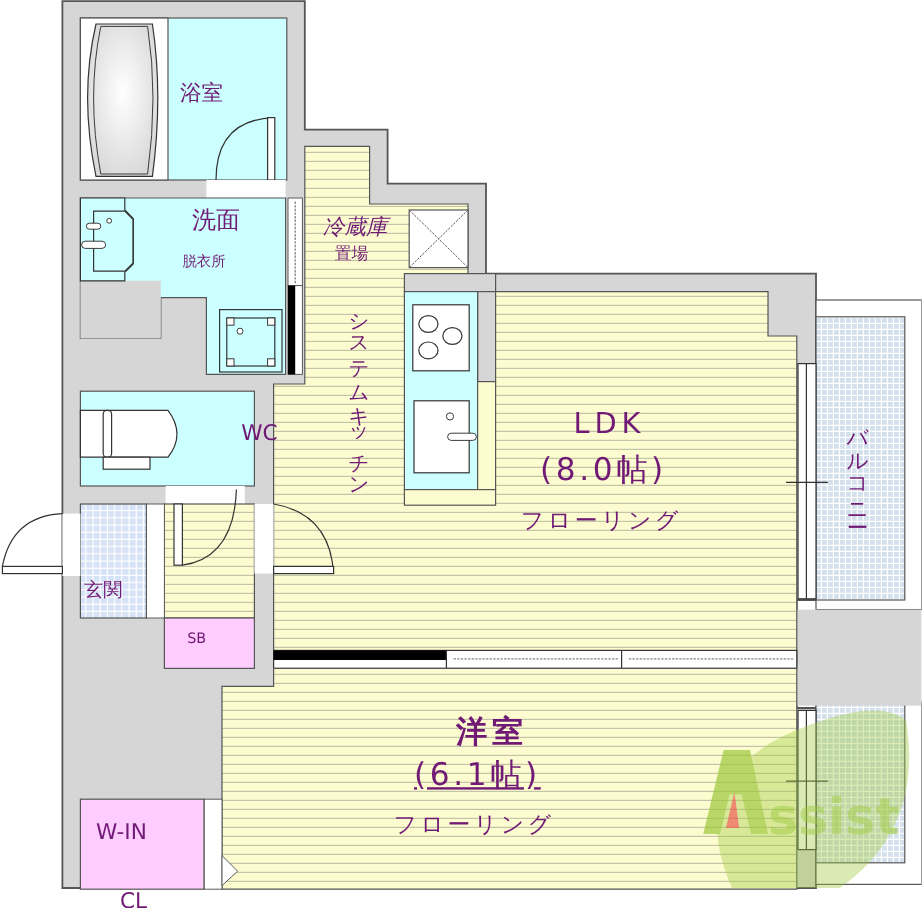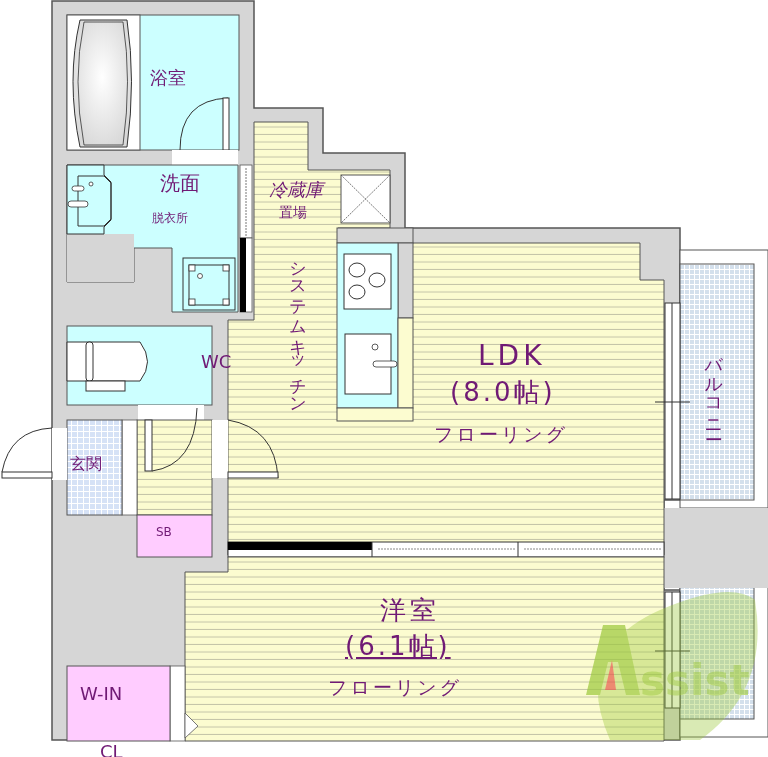--- a/index.html
+++ b/index.html
@@ -164,23 +164,23 @@
   </g>
 </svg>
 
 <div class="lbl" style="left:150px;top:68px;font-size:18px;">浴室</div>
 <div class="lbl" style="left:160px;top:172px;font-size:20px;">洗面</div>
 <div class="lbl" style="left:152px;top:212px;font-size:12px;">脱衣所</div>
 <div class="lbl" style="left:269px;top:180px;font-size:18px;font-style:italic;">冷蔵庫</div>
 <div class="lbl" style="left:279px;top:204px;font-size:14px;">置場</div>
 <div class="lbl vert" style="left:288px;top:250px;font-size:17px;letter-spacing:0px;">システムキッチン</div>
 <div class="lbl" style="left:160px;top:352px;font-size:18px;margin-left:41px;">WC</div>
-<div class="lbl" style="left:70px;top:456px;font-size:16px;font-family:Liberation Mono, monospace;">玄関</div>
+<div class="lbl" style="left:70px;top:483px;font-size:16px;">玄関</div>
 <div class="lbl" style="left:156px;top:526px;font-size:12px;">SB</div>
-<div class="lbl" style="left:478px;top:340px;font-size:28px;letter-spacing:4px;">LDK</div>
+<div class="lbl" style="left:478px;top:340px;font-size:24px;letter-spacing:4px;">LDK</div>
 <div class="lbl" style="left:450px;top:378px;font-size:26px;letter-spacing:3px;">(8.0帖)</div>
 <div class="lbl" style="left:434px;top:424px;font-size:19px;letter-spacing:3px;">フローリング</div>
 <div class="lbl vert" style="left:703px;top:344px;font-size:18px;">バルコニー</div>
-<div class="lbl" style="left:380px;top:596px;font-size:26px;letter-spacing:4px;">洋室</div>
+<div class="lbl" style="left:380px;top:596px;font-size:26px;letter-spacing:4px;font-weight:bold;">洋室</div>
 <div class="lbl" style="left:345px;top:632px;font-size:26px;letter-spacing:3px;text-decoration:underline;">(6.1帖)</div>
 <div class="lbl" style="left:328px;top:677px;font-size:19px;letter-spacing:3px;">フローリング</div>
 <div class="lbl" style="left:80px;top:684px;font-size:18px;">W-IN</div>
 <div class="lbl" style="left:100px;top:742px;font-size:18px;">CL</div>
 
 </body></html>

